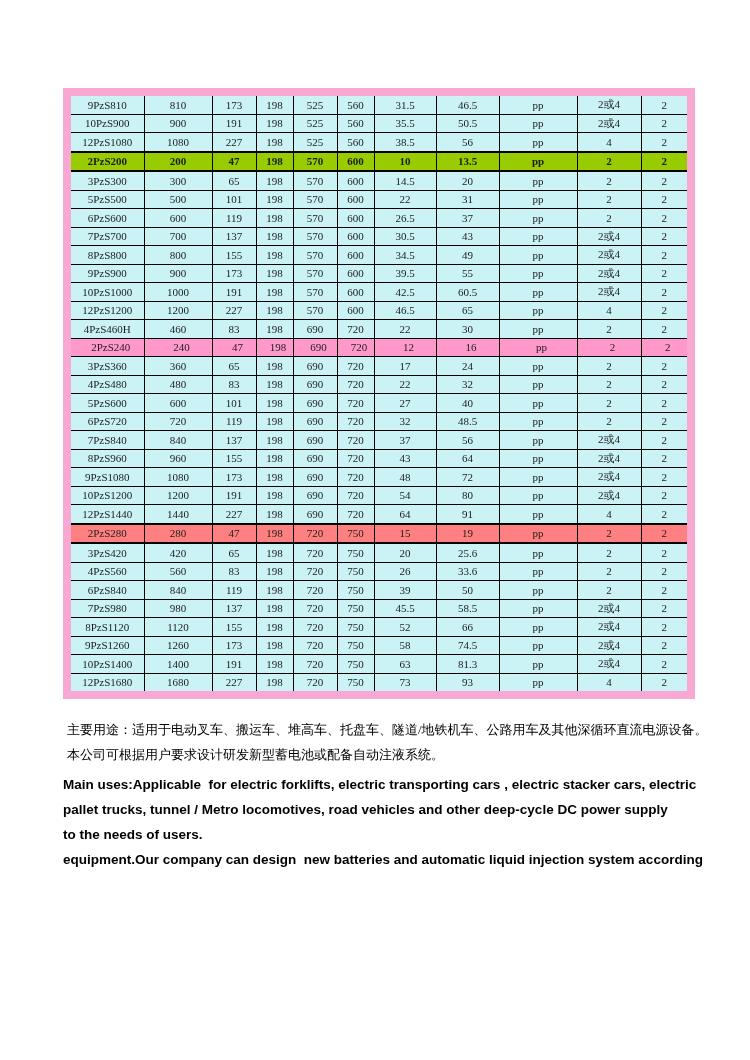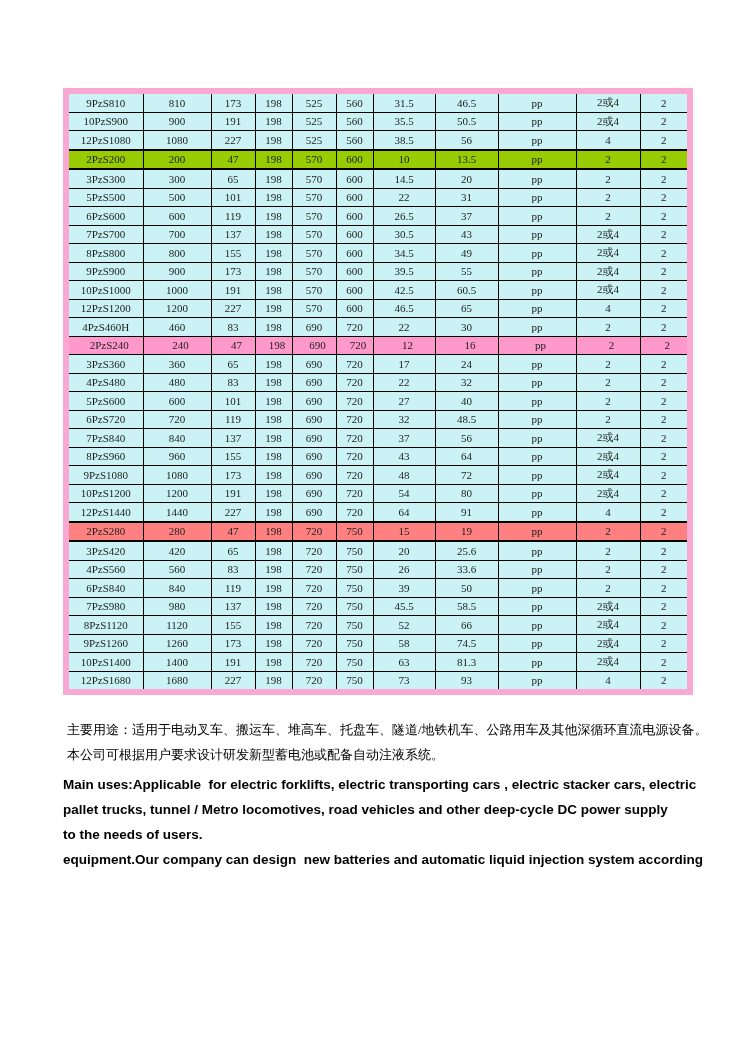--- a/index.html
+++ b/index.html
@@ -16,39 +16,40 @@
   }
   .table-wrap {
     position: absolute;
     left: 63px;
     top: 88px;
   }
   table.spec {
     border-collapse: collapse;
     table-layout: fixed;
     width: 624px;
-    border: 6px solid #f9a8d4;
+    border: 8px solid #f9a8d4;
   }
   table.spec td {
     border: 1px solid #000;
     background: var(--cell-bg, #cbf3f5);
     font-family: "Liberation Serif", serif;
     font-size: 11px;
     color: #1c1c1c;
     text-align: center;
     vertical-align: middle;
     height: 17.5px;
     padding: 0 1px;
     overflow: hidden;
     white-space: nowrap;
   }
   tr.hl-green td {
     background: var(--hl-green, #99cc00);
     border-top-width: 2px;
     border-bottom-width: 2px;
+    font-weight: bold;
   }
   tr.hl-pink td {
     background: var(--hl-pink, #ff99cc);
     padding-left: 8px;
   }
   tr.hl-red td {
     background: var(--hl-red, #ff8080);
     border-top-width: 2px;
     border-bottom-width: 2px;
     margin-left: 21px;

